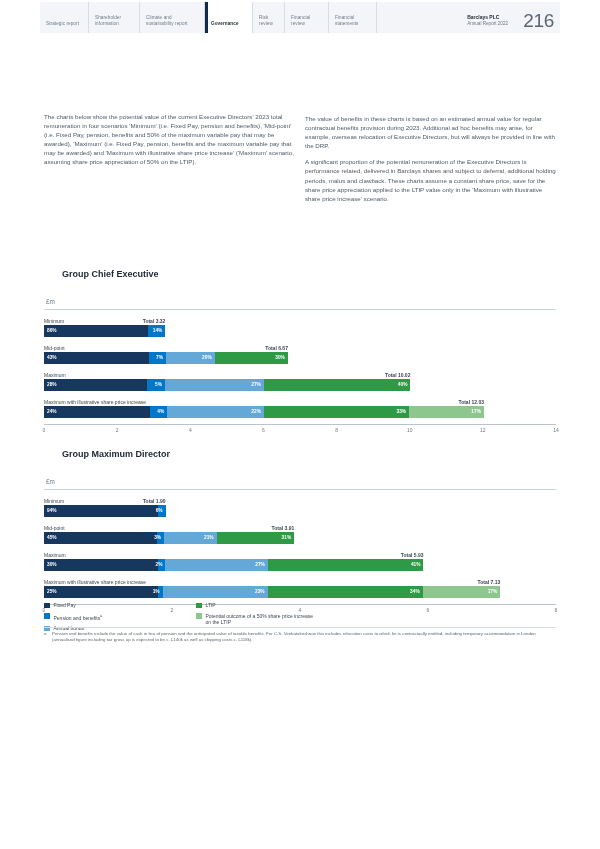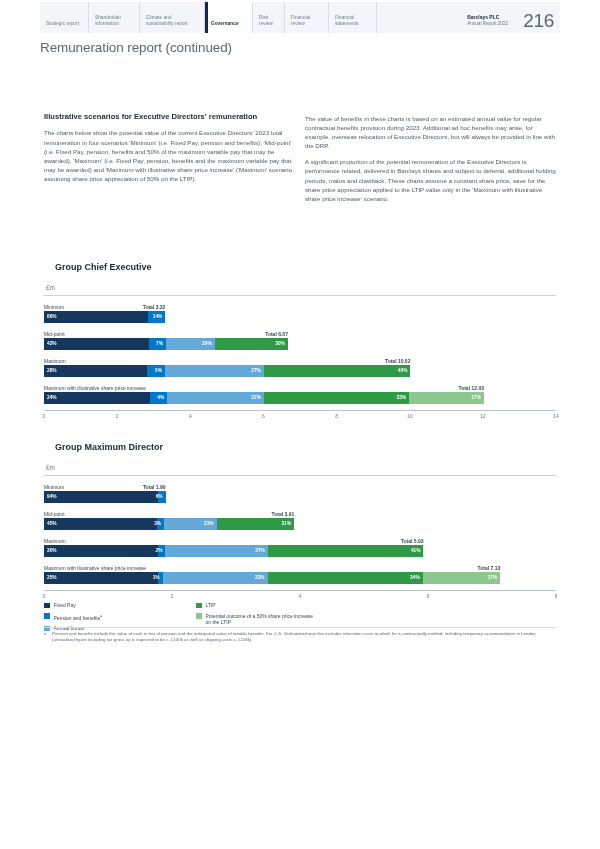--- a/index.html
+++ b/index.html
@@ -34,21 +34,21 @@
               font-weight:400;letter-spacing:-.1px;}
 
   
   .col-left{position:absolute;left:44px;top:112px;width:252px;}
   .col-right{position:absolute;left:305px;top:114px;width:252px;}
   .sec-head{font-size:7.6px;font-weight:bold;color:#1B2733;line-height:10.4px;margin:0 0 6px 0;}
   .body-p{font-size:6.2px;line-height:9.1px;color:#4D5A68;margin:0 0 7px 0;}
 
   
   .chart{position:absolute;left:44px;width:512px;}
-  .chart-title{font-size:9px;font-weight:bold;color:#1B2733;margin:11px;line-height:12px;}
+  .chart-title{font-size:9px;font-weight:bold;color:#1B2733;margin:18px;line-height:12px;}
   .chart-unit{font-size:6.4px;color:#6E7A88;margin:2px 0 0 2px;line-height:8px;}
   .chart-rule{height:1px;background:#C7D3DC;margin-top:3px;}
   .bargroup{position:relative;margin-top:7px;}
   .bar-head{position:relative;height:8px;}
   .bar-label{position:absolute;left:0;top:0;font-size:5px;color:#3B4652;line-height:8px;white-space:nowrap;}
   .bar-total{position:absolute;top:0;font-size:5px;color:#3B4652;line-height:8px;
              font-weight:bold;white-space:nowrap;transform:translateX(-100%);}
   .bar{position:relative;height:12px;display:flex;overflow:hidden;}
   .seg{height:12px;display:flex;align-items:center;justify-content:flex-end;
        box-sizing:border-box;padding-right:3px;}
@@ -104,24 +104,22 @@
     </div>
     <div class="navspacer"></div>
 
     <div class="brand">
       <div class="b1">Barclays PLC</div>
       <div class="b2">Annual Report 2022</div>
     </div>
     <div class="pageno">216</div>
   </div>
 
-  <div class="page-title">Remuneration report (continued)</div>
 
   <div class="col-left">
-    <h2 class="sec-head">Illustrative scenarios for Executive Directors' remuneration</h2>
     <p class="body-p">The charts below show the potential value of the current Executive Directors' 2023 total remuneration in four scenarios 'Minimum' (i.e. Fixed Pay, pension and benefits), 'Mid-point' (i.e. Fixed Pay, pension, benefits and 50% of the maximum variable pay that may be awarded), 'Maximum' (i.e. Fixed Pay, pension, benefits and the maximum variable pay that may be awarded) and 'Maximum with illustrative share price increase' ('Maximum' scenario, assuming share price appreciation of 50% on the LTIP).</p>
   </div>
 
   <div class="col-right">
     <p class="body-p">The value of benefits in these charts is based on an estimated annual value for regular contractual benefits provision during 2023. Additional ad hoc benefits may arise, for example, overseas relocation of Executive Directors, but will always be provided in line with the DRP.</p>
     <p class="body-p">A significant proportion of the potential remuneration of the Executive Directors is performance related, delivered in Barclays shares and subject to deferral, additional holding periods, malus and clawback. These charts assume a constant share price, save for the share price appreciation applied to the LTIP value only in the 'Maximum with illustrative share price increase' scenario.</p>
   </div>
 
   <div class="chart" id="chart-0" style="top:250px;">
     <h3 class="chart-title">Group Chief Executive</h3>

